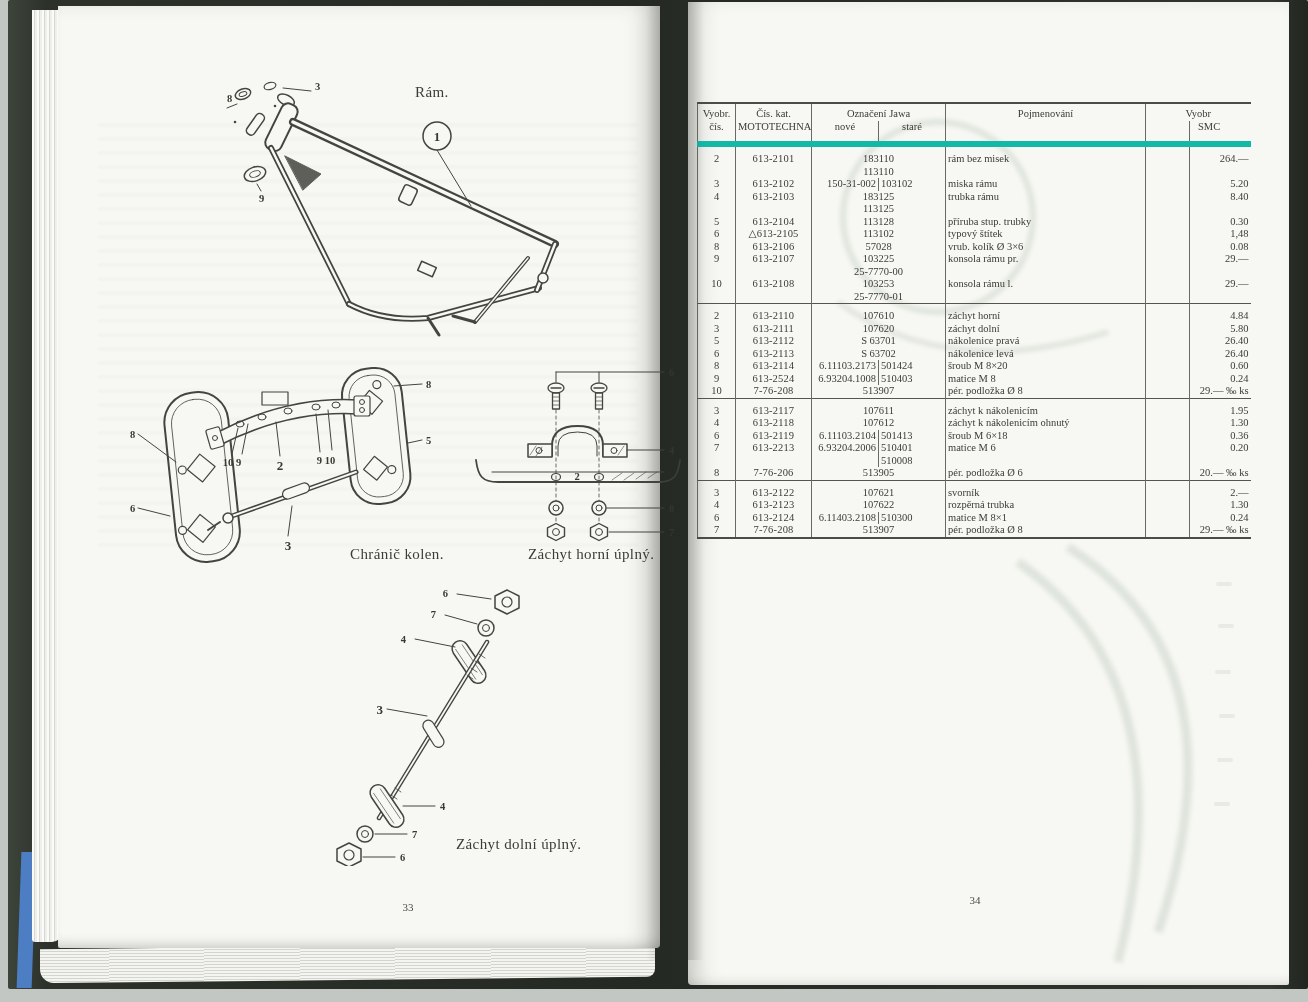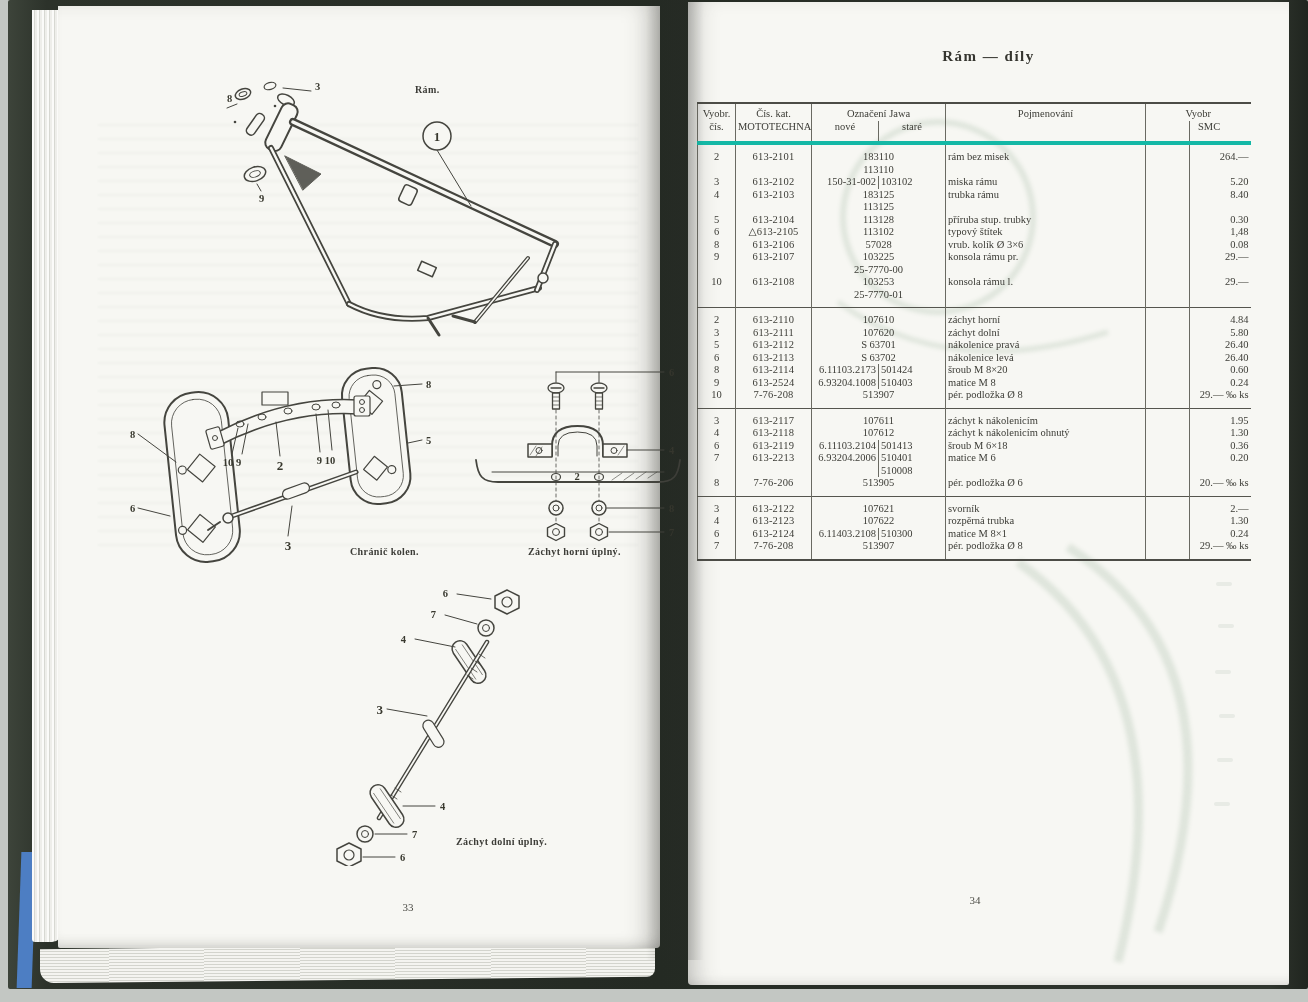--- a/index.html
+++ b/index.html
@@ -26,47 +26,47 @@
       box-shadow:inset 20px 0 24px -14px rgba(50,50,45,.30), inset 0 -8px 12px -9px rgba(50,50,45,.18);}
   .gutter{position:absolute;left:646px;top:0;width:58px;height:960px;pointer-events:none;
       background:linear-gradient(90deg,rgba(40,42,38,0) 0%,rgba(40,42,38,.22) 42%,rgba(40,42,38,.30) 52%,rgba(40,42,38,0) 100%);}
 
   
   .bleed-left{position:absolute;left:40px;top:118px;width:540px;height:430px;opacity:.28;filter:blur(1px);
       background:repeating-linear-gradient(180deg,rgba(95,115,98,.18) 0 2px,rgba(95,115,98,0) 2px 14px);}
   .bleed-svg{position:absolute;left:0;top:0;filter:blur(2px);opacity:.14;}
 
   
-  .cap{position:absolute;font-weight:bold;font-size:10px;color:#3c3c37;letter-spacing:.4px;white-space:nowrap;}
+  .cap{position:absolute;font-weight:normal;font-size:15px;color:#3c3c37;letter-spacing:.4px;white-space:nowrap;}
   .pageno{position:absolute;font-size:11px;color:#4a4a44;width:40px;text-align:center;}
   .title{position:absolute;left:0;right:0;top:46px;text-align:center;font-weight:bold;
          font-size:15px;letter-spacing:1.5px;color:#35352f;}
 
   
   .diag{position:absolute;}
   .dink{stroke:#45453f;fill:none;stroke-linecap:round;stroke-linejoin:round;}
   .dfill{fill:#f7f7f3;}
   .dlabel{font-family:"Liberation Serif","DejaVu Serif",serif;font-weight:bold;font-size:10.5px;fill:#39392f;}
   .dlabel.big{font-size:13px;}
 
   
   .tablewrap{position:absolute;left:9px;top:100px;}
   table.parts{border-collapse:collapse;table-layout:fixed;width:553px;
       font-size:10.5px;color:#3c3c36;border-top:2px solid #4c4c46;border-left:1px solid #6a6a62;}
   table.parts th,table.parts td{padding:0 2px;vertical-align:top;line-height:12.5px;font-weight:normal;}
   thead th{text-align:center;color:#3c3c36;}
   thead tr.r1 th{padding-top:4px;}
   thead tr.r2 th{padding-bottom:8px;}
-  thead{border-bottom:4px solid #14b8a6;margin-left:8px;}
+  thead{border-bottom:6px solid #14b8a6;margin-left:8px;}
   .pre{white-space:pre-line;}
   .bl{border-left:1px solid #6a6a62;}
   tbody{border-bottom:1.5px solid #55554e;}
   tbody:last-child{border-bottom:2px solid #4c4c46;}
   tbody tr:first-child td{padding-top:6px;}
-  tbody tr:last-child td{padding-bottom:6px;}
+  tbody tr:last-child td{}
   td.cv{text-align:center;}
   td.ck{text-align:center;font-weight:bold;letter-spacing:.2px;}
   td.cj{text-align:center;}
   td.cjn{text-align:right;padding-right:7px;}
   td.cjs{text-align:left;padding-left:9px;}
   td.cn{padding-left:9px;}
   td.cp{text-align:right;white-space:nowrap;padding-right:1px;}
   .dash{position:absolute;width:16px;height:4px;border-radius:2px;background:#6d8570;opacity:.10;}
 </style>
 </head>
@@ -313,21 +313,20 @@
         <path d="M150 300 Q260 380 420 330" stroke-width="5"></path>
       </g>
     </svg>
     <div class="dash" style="left:528px;top:580px;"></div>
     <div class="dash" style="left:530px;top:622px;"></div>
     <div class="dash" style="left:527px;top:668px;"></div>
     <div class="dash" style="left:531px;top:712px;"></div>
     <div class="dash" style="left:529px;top:756px;"></div>
     <div class="dash" style="left:526px;top:800px;"></div>
 
-    <div class="title">Rám — díly</div>
 
     <div class="tablewrap">
       <table class="parts">
         <colgroup>
           <col style="width:38px">
             <col style="width:76px">
             <col style="width:67px">
             <col style="width:67px">
           <col style="width:200px">
             <col style="width:44px">

